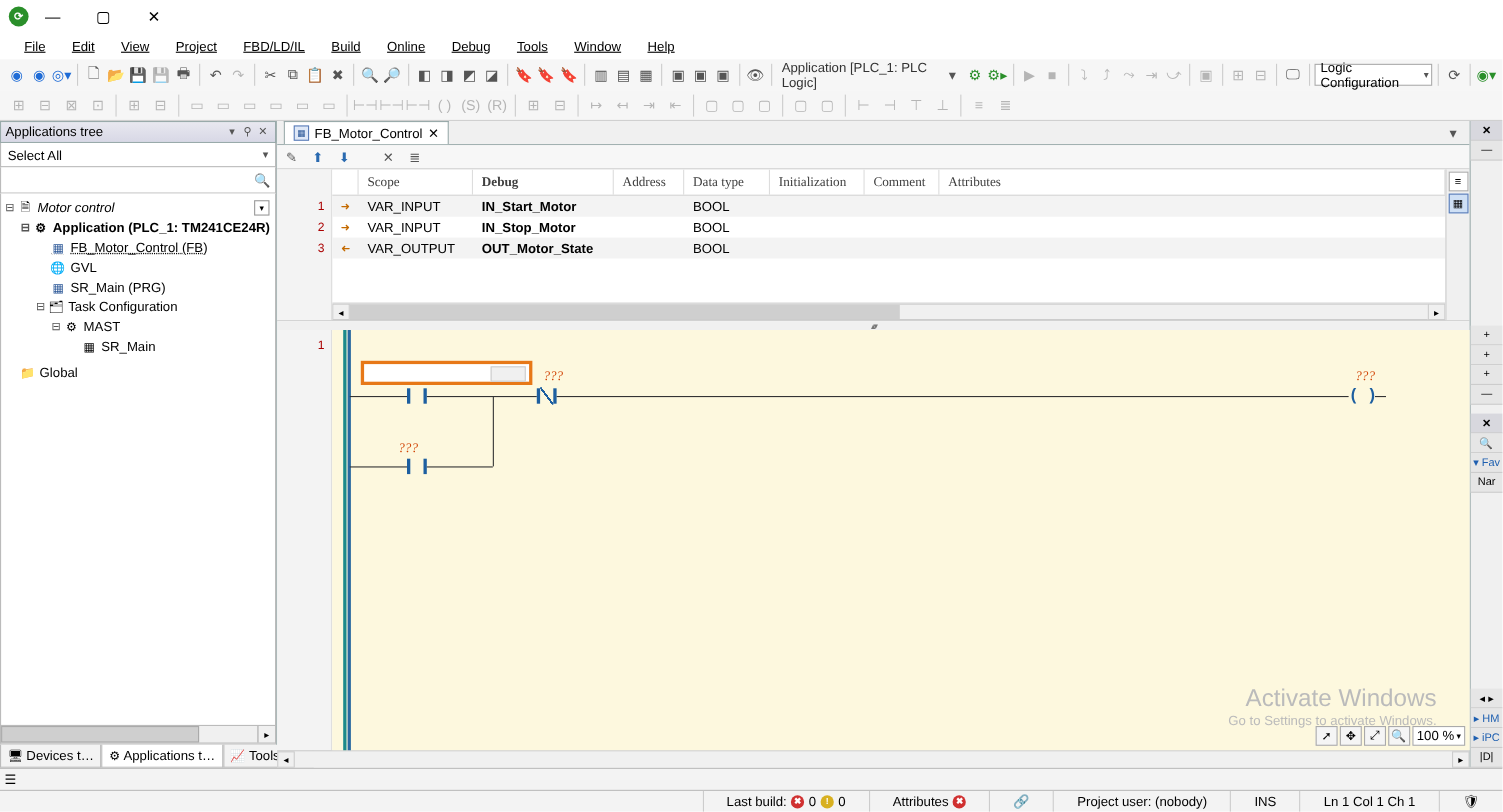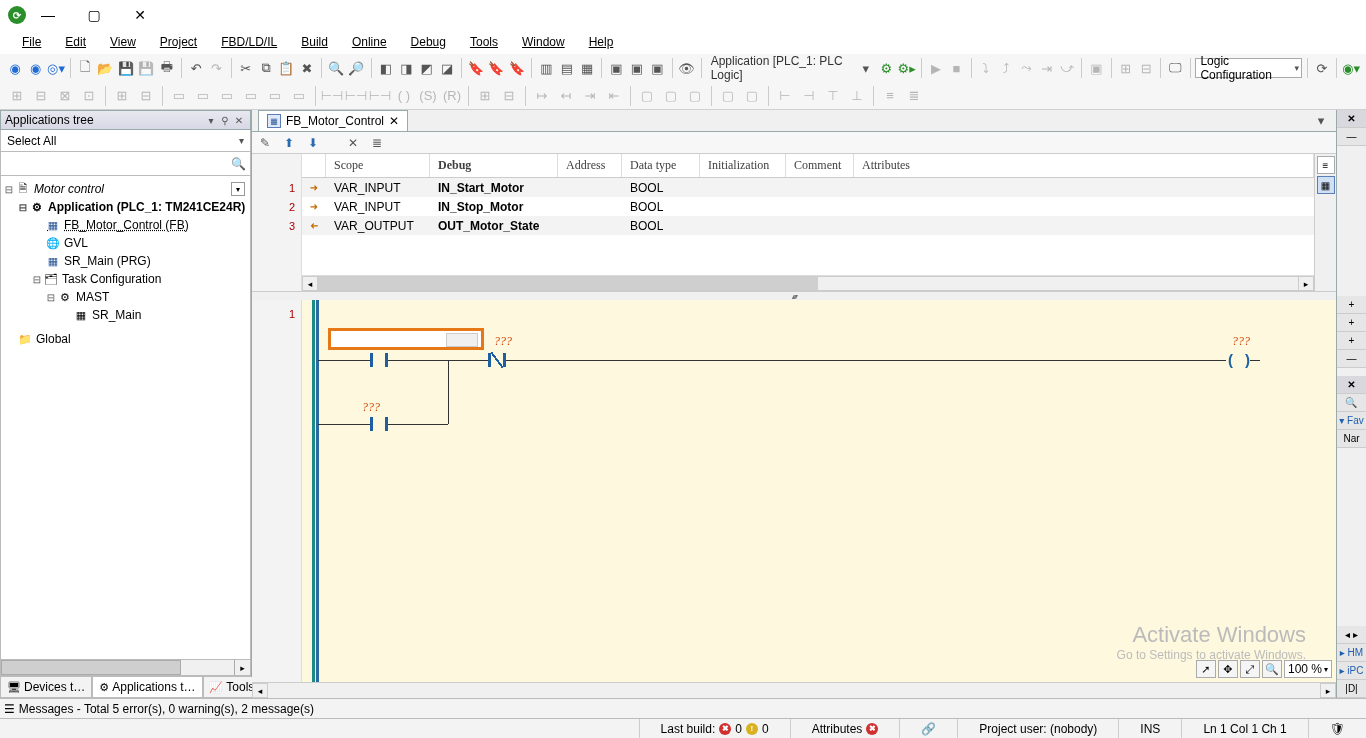--- a/index.html
+++ b/index.html
@@ -538,21 +538,20 @@
     <div class="spacer"></div>
     <div class="rbox">◂ ▸</div>
     <div class="rbox fav">▸ HM</div>
     <div class="rbox fav">▸ iPC</div>
     <div class="rbox">|D|</div>
   </div>
 </div>
 
 <div class="messages-bar">
   <span>☰</span>
-  <span>Messages - Total 5 error(s), 0 warning(s), 2 message(s)</span>
 </div>
 
 <div class="status-bar">
   <div class="sflex"></div>
   <div class="sseg">
     <span>Last build:</span>
     <span class="circ red">✖</span>
       <span>0</span>
     <span class="circ yel">!</span>
       <span>0</span>

